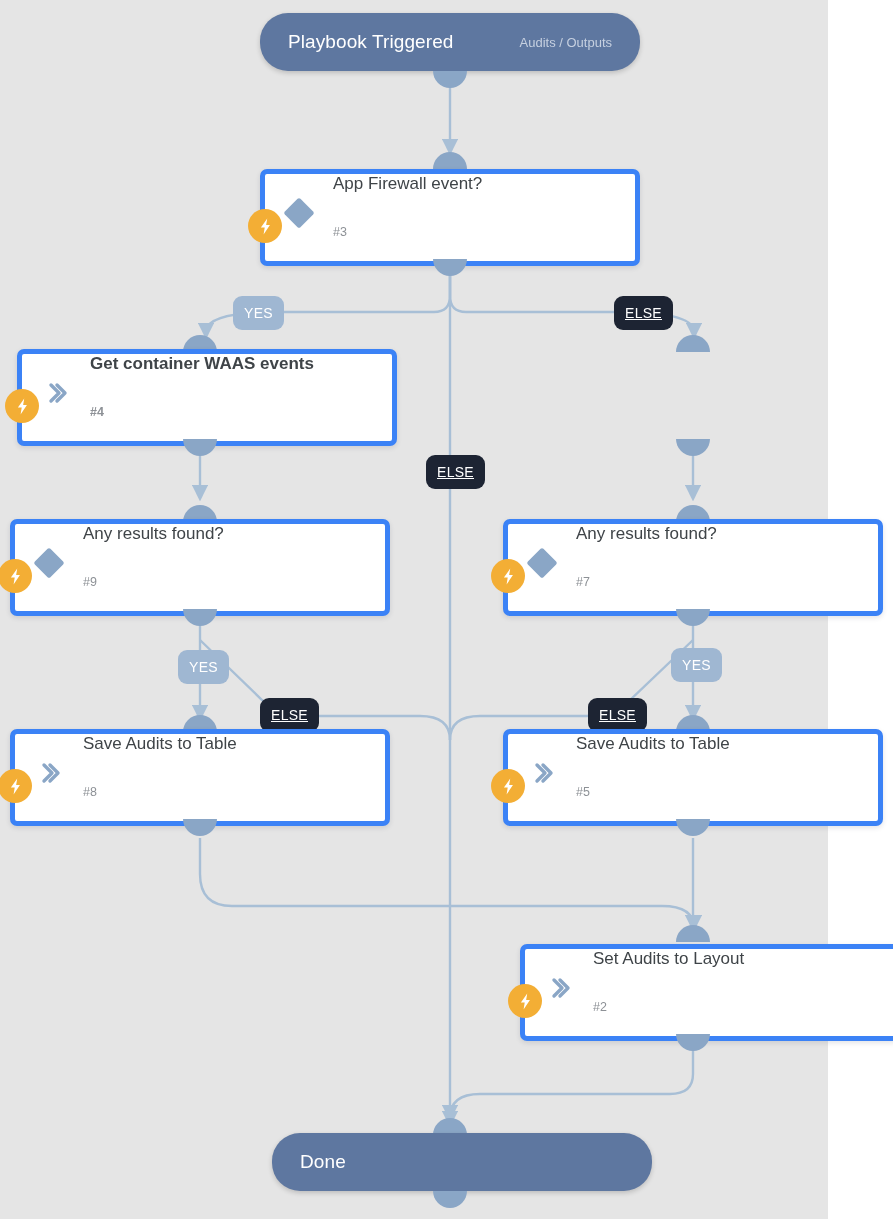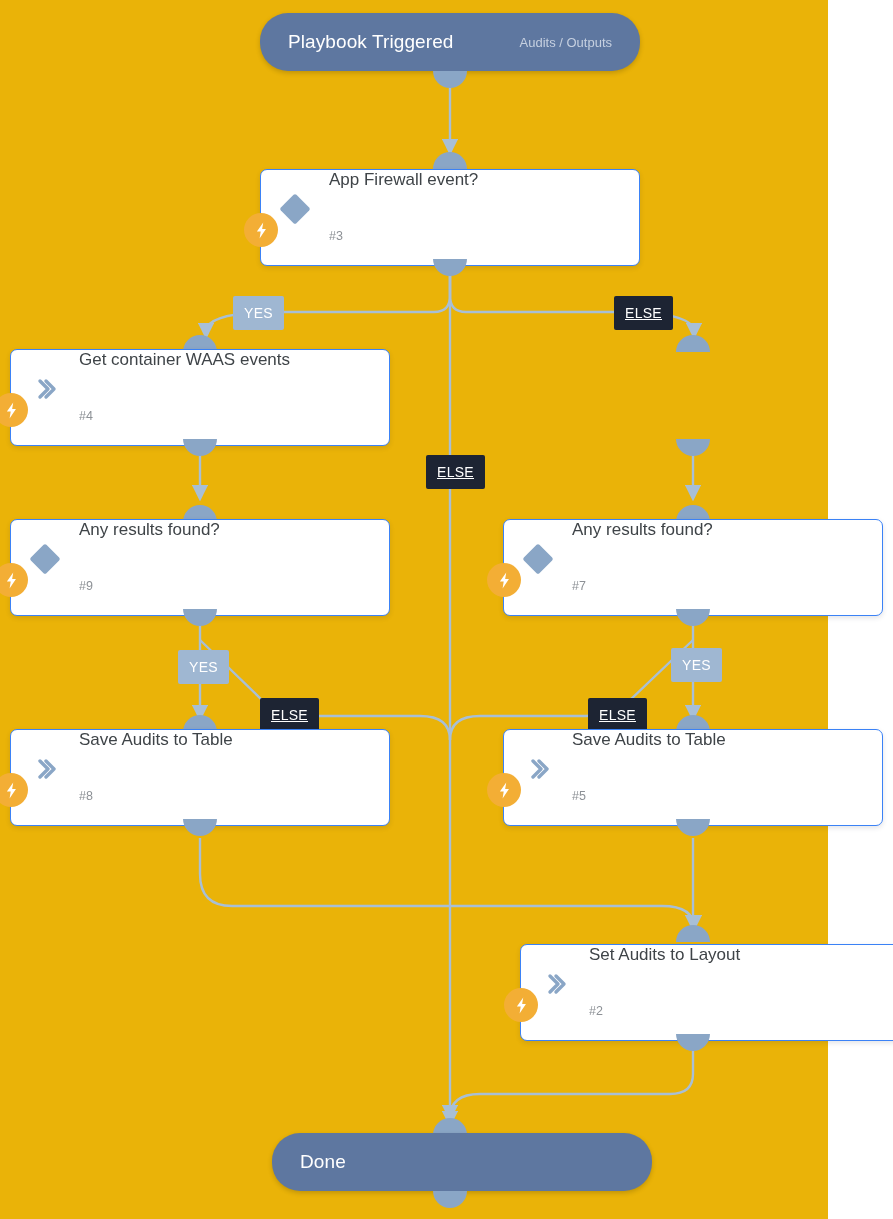--- a/index.html
+++ b/index.html
@@ -10,21 +10,21 @@
   body {
     font-family: "Liberation Sans", sans-serif;
     width: 893px;
     height: 1219px;
     overflow: hidden;
   }
   #canvas {
     position: relative;
     width: 828px;
     height: 1219px;
-    background: #eab308;
+    background: #e5e5e5;
   }
   #edges {
     position: absolute;
     left: 0;
     top: 0;
     width: 893px;
     height: 1219px;
     pointer-events: none;
   }
 
@@ -50,21 +50,21 @@
     color: #c6d0e0;
     font-size: 13px;
     white-space: nowrap;
   }
 
   
   .card {
     position: absolute;
     box-sizing: border-box;
     background: #ffffff;
-    border: 1px solid #3b82f6;
+    border: 5px solid #3b82f6;
     border-radius: 7px;
     box-shadow: 0 2px 5px rgba(40,50,70,0.13);
     text-align: center;
   }
   .card-title {
     position: absolute;
     left: 68px;
     color: #3f4448;
     font-size: 17px;
     white-space: nowrap;
@@ -114,21 +114,21 @@
   }
   .badge-bolt svg { display: block; }
 
   
   .branch-label {
     position: absolute;
     box-sizing: border-box;
     height: 34px;
     min-width: 44px;
     padding: 0 11px;
-    border-radius: 2px;
+    border-radius: 9px;
     display: flex;
     align-items: center;
     justify-content: center;
     color: #ffffff;
     font-size: 14px;
     letter-spacing: 0.3px;
     white-space: nowrap;
   }
   .branch-yes { background: #9fb7d2; }
   .branch-else { background: #1d2433; text-decoration: underline; }
@@ -201,21 +201,21 @@
     </span>
     <span class="card-id">#3</span>
   </div>
   <div class="port port-out" style="left:433px; top:259px;"></div>
 
   <div class="branch-label branch-yes" style="left:233px; top:296px;">YES</div>
   <div class="branch-label branch-else" style="left:614px; top:296px;">ELSE</div>
   <div class="branch-label branch-else" style="left:426px; top:455px;">ELSE</div>
 
   <div class="port port-in" style="left:183px; top:335px;"></div>
-  <div class="card" style="left:10px; top:349px; width:380px; height:97px;">
+  <div class="card" style="left:17px; top:349px; width:380px; height:97px;font-weight:bold;">
     <span class="icon-chevron">
       <svg width="24" height="24" viewBox="0 0 24 24" aria-hidden="true">
         <path d="M7 4 L15 12 L7 20" fill="none" stroke="#8aa6c6" stroke-width="3.4" stroke-linecap="round" stroke-linejoin="round"></path>
         <path d="M13 4 L21 12 L13 20" fill="none" stroke="#8aa6c6" stroke-width="3.4" stroke-linecap="round" stroke-linejoin="round"></path>
       </svg>
     </span>
     <span class="card-title">Get container WAAS events</span>
     <span class="badge-bolt">
       <svg width="19" height="19" viewBox="0 0 24 24" aria-hidden="true">
         <path d="M14.2 2 L6.2 13.4 H11 L9.6 22 L17.6 10.2 H12.8 Z" fill="#ffffff"></path>

